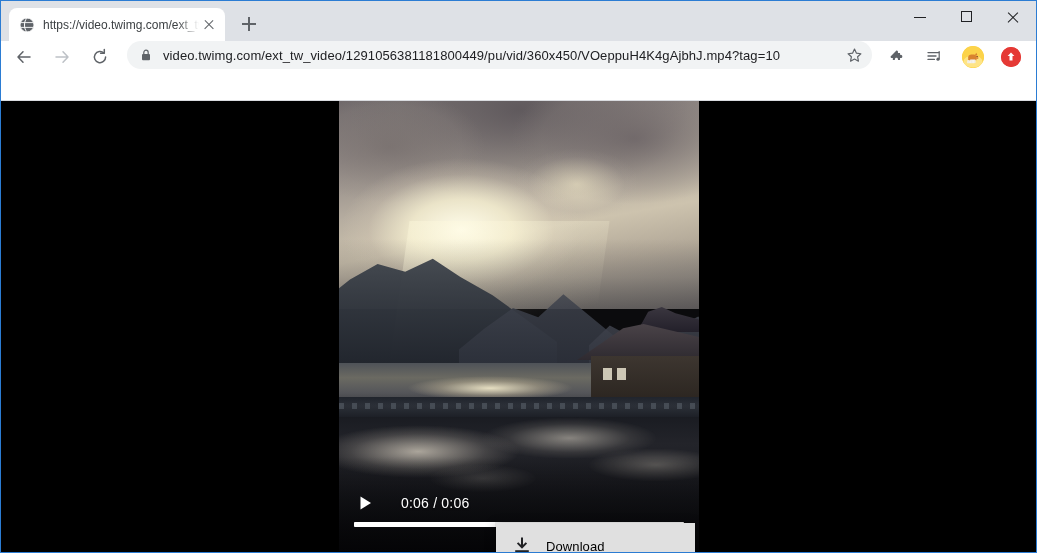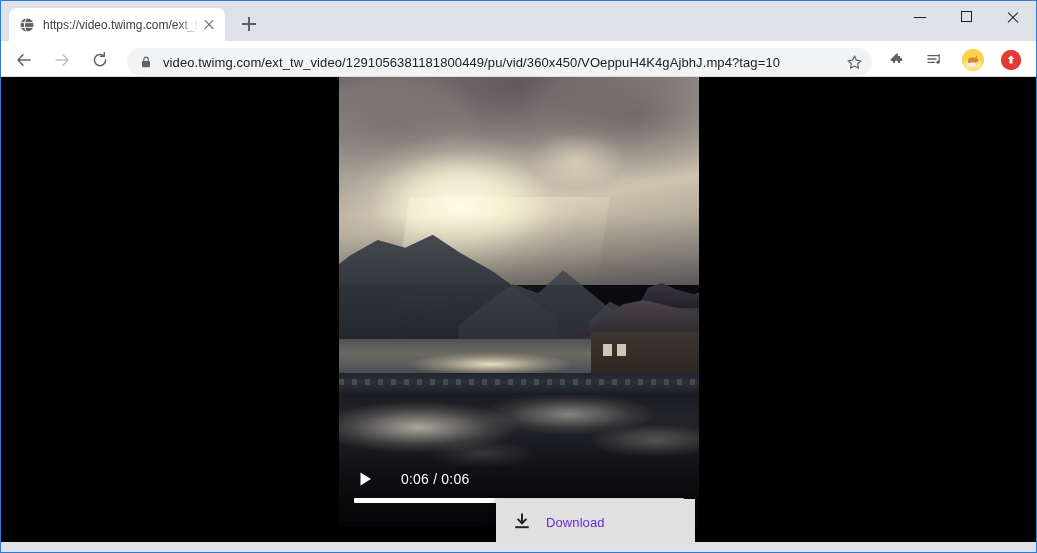--- a/index.html
+++ b/index.html
@@ -130,24 +130,24 @@
     position: absolute;
     left: 16px; top: 15.5px;
     width: 14px; height: 1.2px;
     background: #202124;
   }
   .wc-close::before { transform: rotate(45deg); }
   .wc-close::after  { transform: rotate(-45deg); }
 
   
   .toolbar {
-    height: 36px;
+    height: 60px;
     background: #ffffff;
     display: flex;
-    align-items: flex-end;
+    align-items: flex-start;
     padding: 0 6px 0 4px;
     box-sizing: border-box;
     border-bottom: 1px solid #dadce0;
   }
   .tb-btn {
     width: 32px;
     height: 32px;
     margin: 0 3px;
     border-radius: 50%;
     display: flex;
@@ -411,21 +411,21 @@
   }
   .ctx-item.hover { background: #e0e0e0; }
   .ctx-icon {
     width: 24px; height: 24px;
     flex: 0 0 24px;
     margin-right: 12px;
     display: flex; align-items: center; justify-content: center;
   }
   .ctx-label {
     font-size: 13px;
-    color: #6d28d9;
+    color: #000000;
     letter-spacing: 0.1px;
     text-align: right;
   }
 </style>
 </head>
 <body>
 
 <div id="window">
 
   <div class="tabstrip">

